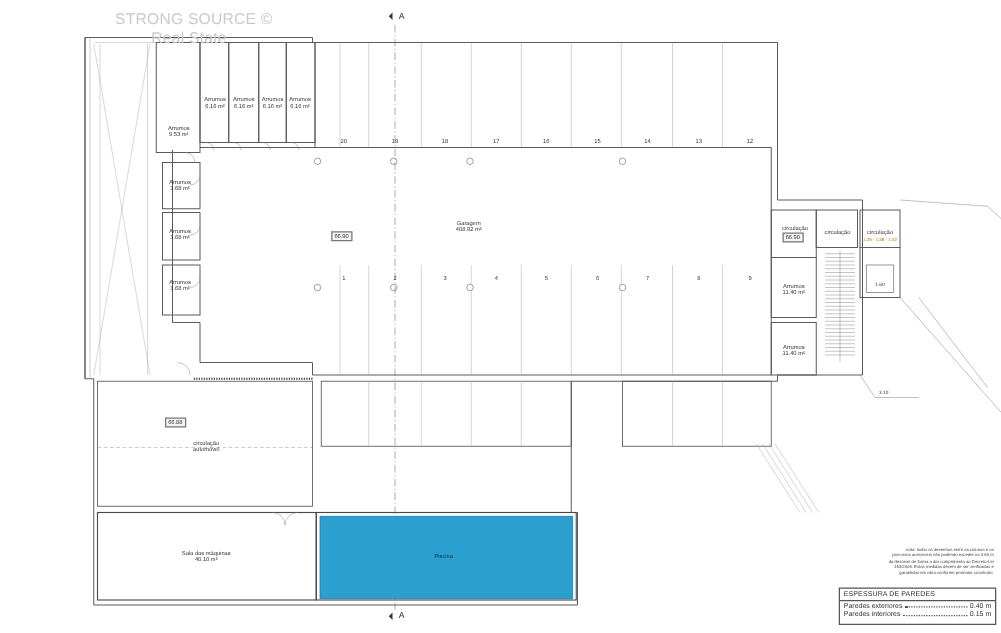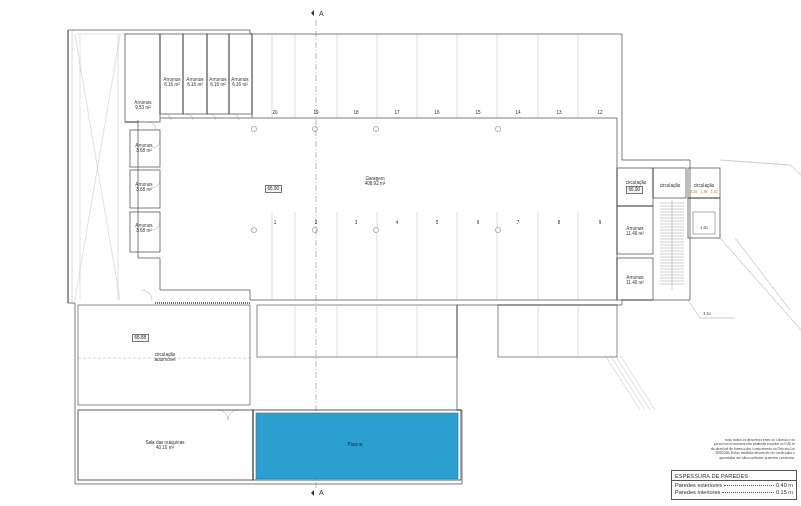--- a/index.html
+++ b/index.html
@@ -182,20 +182,24 @@
 
   <line x1="155" y1="303" x2="250" y2="303" stroke="#444" stroke-width="1.6" stroke-dasharray="1,1"></line>
 
   <g fill="#333">
     <polygon points="311,13 314,10 314,16"></polygon>
     <polygon points="311,493 314,490 314,496"></polygon>
   </g>
 </svg>
 
 
+<div class="watermark">
+  <span>STRONG SOURCE ©</span>
+  <span class="l2">Real State</span>
+</div>
 
 
 <div class="sec" style="left:319px; top:10px;">A</div>
 <div class="sec" style="left:319px; top:489px;">A</div>
 
 
 <div class="lbl" style="left:161px; top:77px; width:22px;">
   <span>Arrumos</span>
       <span>6.16 m²</span>
 </div>

